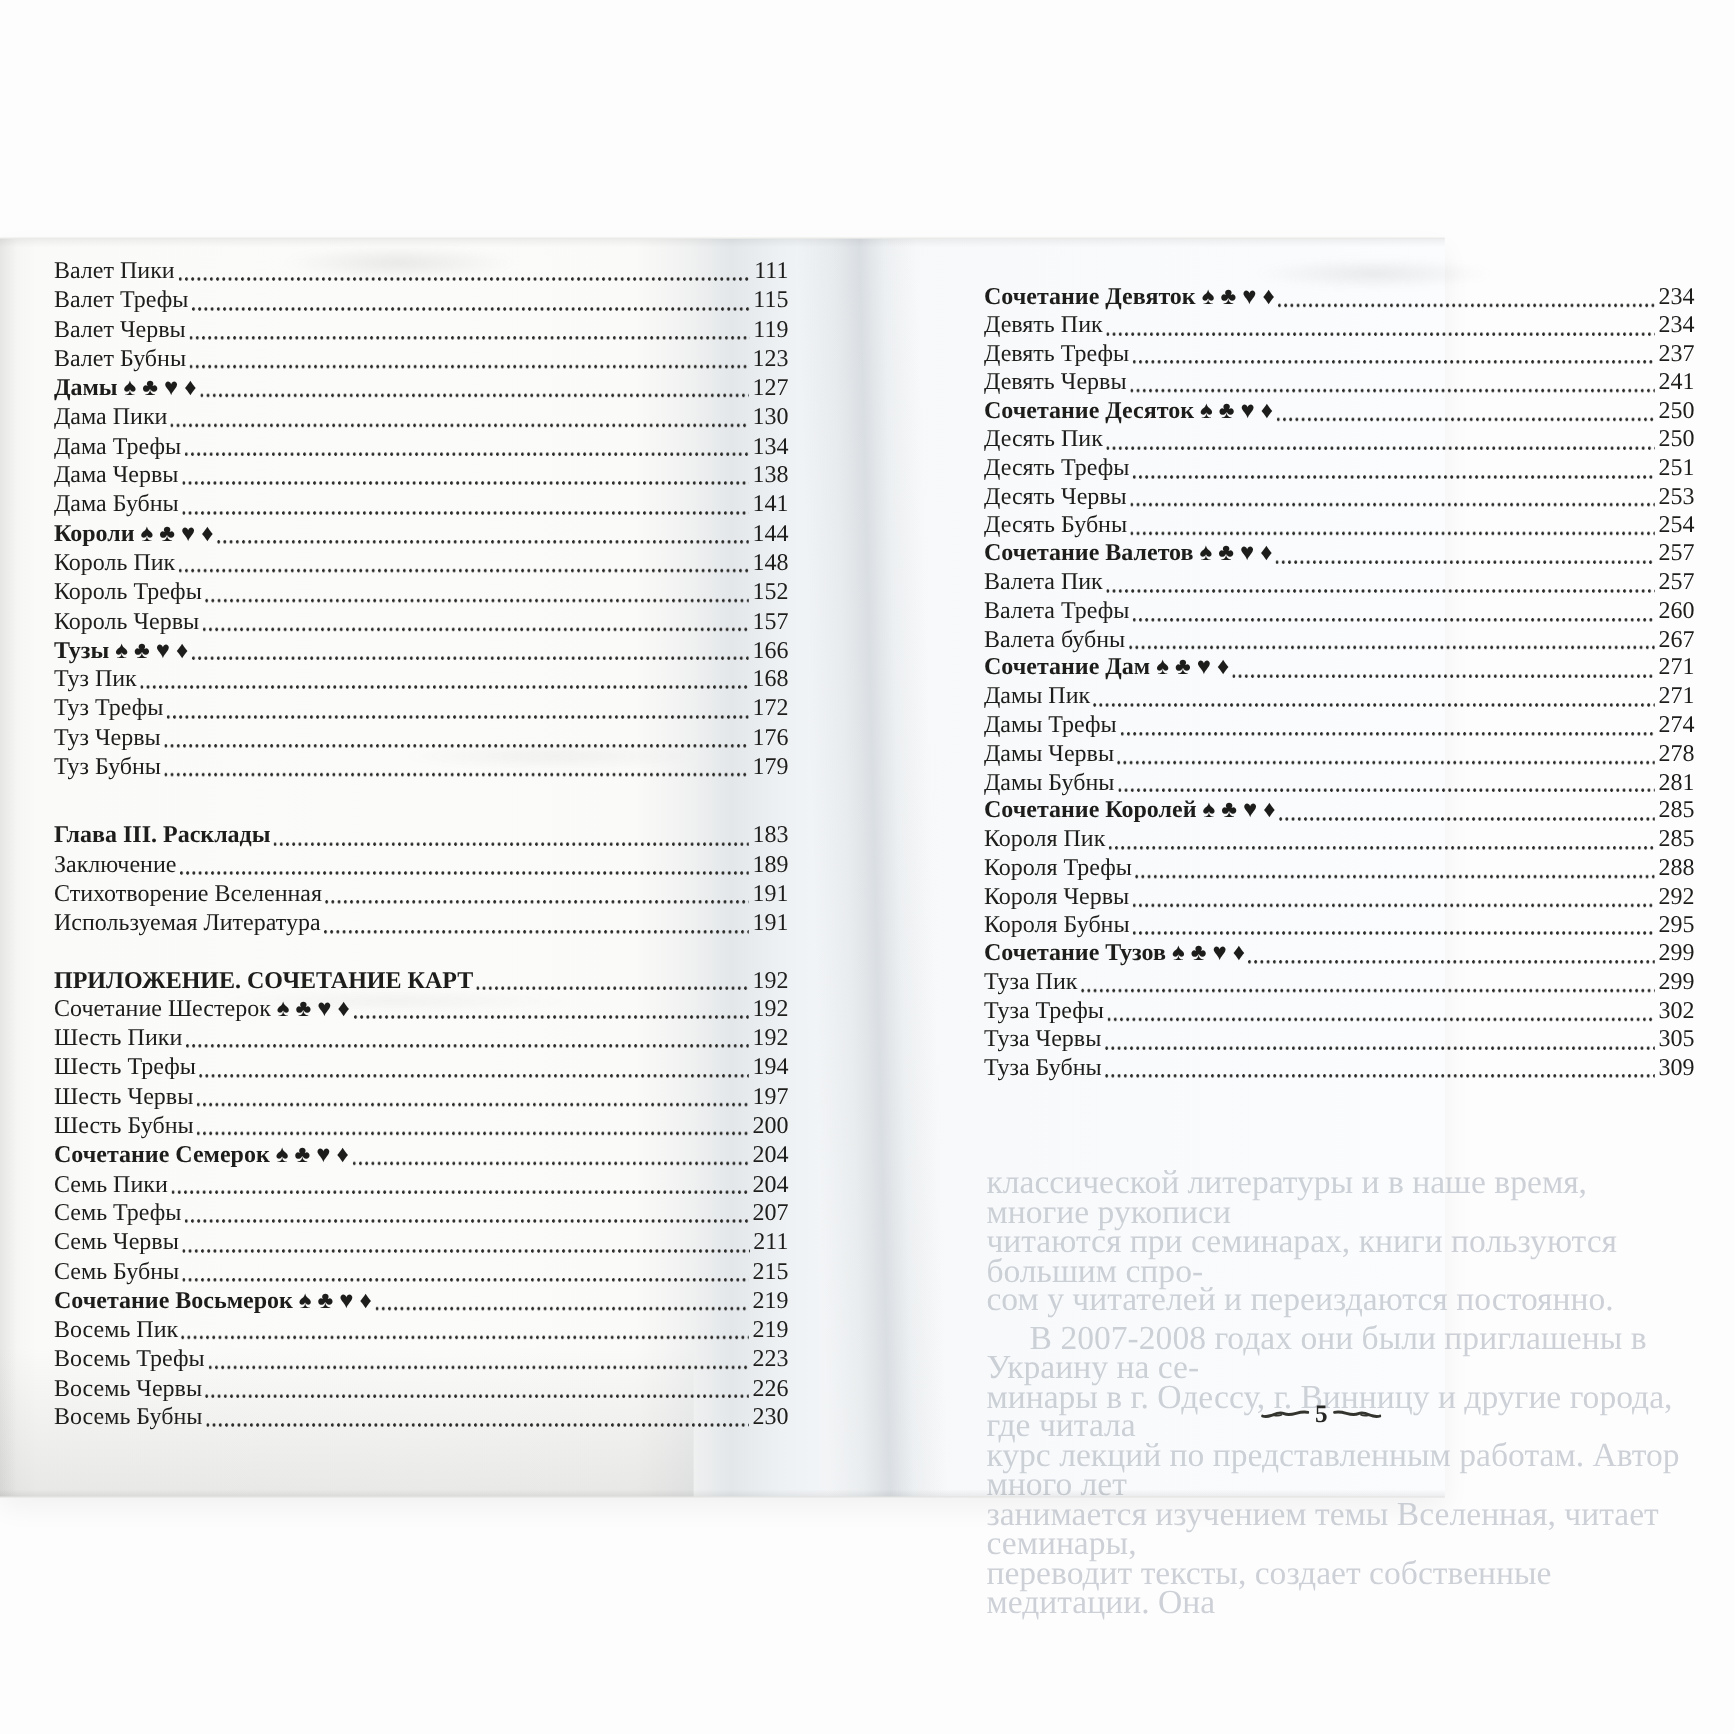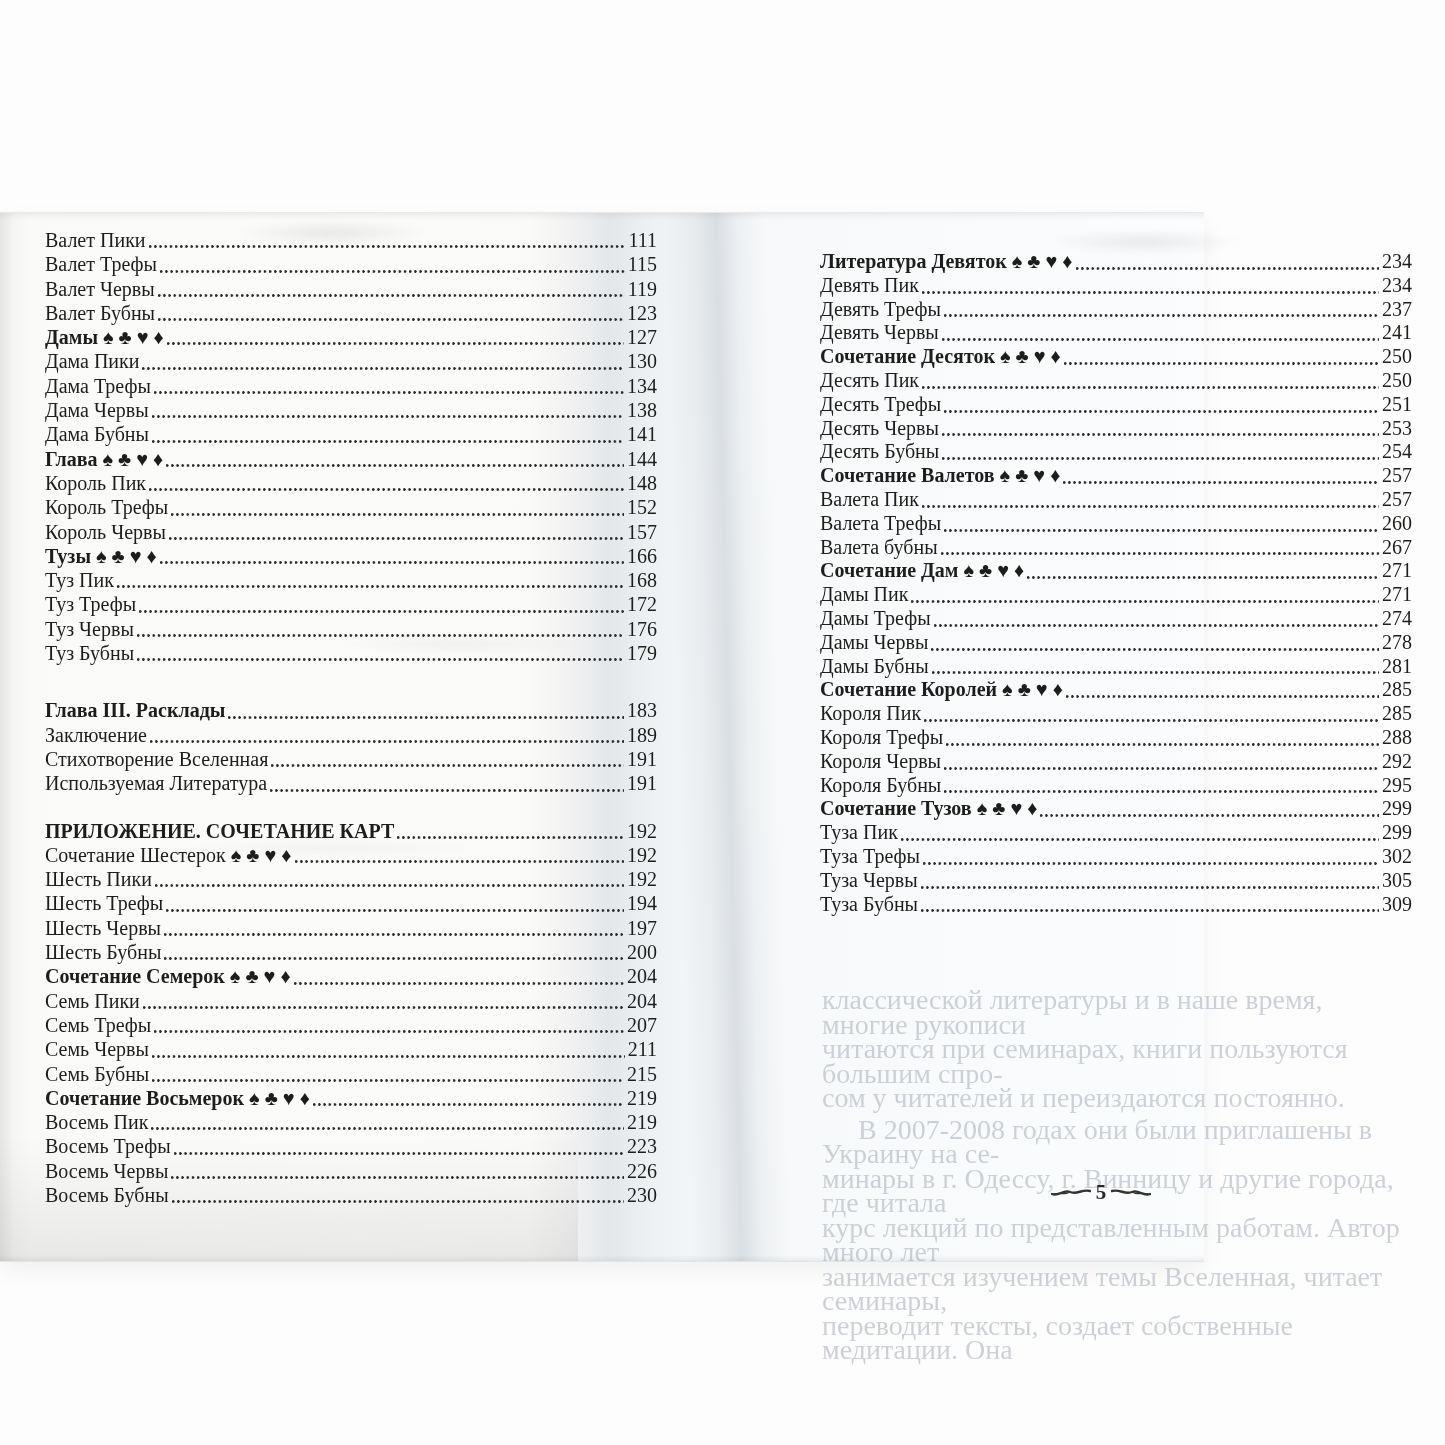--- a/index.html
+++ b/index.html
@@ -7,21 +7,21 @@
     width:1445px;height:1445px;
     background:#fdfdfd;
     font-family:"Liberation Serif","DejaVu Serif","DejaVu Sans",serif;
     color:#1d1d1b;
     overflow:hidden;
   }
   .scene{position:relative;width:1445px;height:1445px;background:#fdfdfd;overflow:hidden;}
 
   
   .book{
-    position:absolute;top:212px;left:0;width:1204px;height:1048px;
+    position:absolute;top:198px;left:0;width:1204px;height:1048px;
     background:linear-gradient(90deg,
       #f2f2f0 0%, #fafaf8 2.5%, #fbfbf9 30%, #fafaf8 44%,
       #efF0f0 48%, #e3e7ea 50.6%, #eef1f4 54%,
       #f6f8f9 60%, #f9fafb 78%, #fbfcfd 100%);
     border-top:1px solid #e9e9e7;
     box-shadow:0 1px 0 #e4e4e2, 0 10px 22px rgba(0,0,0,0.05);
   }
   .book::before{ 
     content:"";position:absolute;top:0;left:0;right:0;height:7px;
     background:linear-gradient(180deg, rgba(0,0,0,0.055), rgba(0,0,0,0));
@@ -144,21 +144,21 @@
           <span class="label">Дама Червы</span>
           <span class="leader"></span>
           <span class="pnum">138</span>
         </div>
         <div class="row">
           <span class="label">Дама Бубны</span>
           <span class="leader"></span>
           <span class="pnum">141</span>
         </div>
         <div class="row bold">
-          <span class="label">Глава ♠ ♣ ♥ ♦</span>
+          <span class="label">Короли ♠ ♣ ♥ ♦</span>
           <span class="leader"></span>
           <span class="pnum">144</span>
         </div>
         <div class="row">
           <span class="label">Король Пик</span>
           <span class="leader"></span>
           <span class="pnum">148</span>
         </div>
         <div class="row">
           <span class="label">Король Трефы</span>
@@ -292,21 +292,21 @@
         </div>
         <div class="row">
           <span class="label">Восемь Бубны</span>
           <span class="leader"></span>
           <span class="pnum">230</span>
         </div>
       </div>
 
     <div class="toc" id="right-toc">
         <div class="row bold">
-          <span class="label">Литература Девяток ♠ ♣ ♥ ♦</span>
+          <span class="label">Сочетание Девяток ♠ ♣ ♥ ♦</span>
           <span class="leader"></span>
           <span class="pnum">234</span>
         </div>
         <div class="row">
           <span class="label">Девять Пик</span>
           <span class="leader"></span>
           <span class="pnum">234</span>
         </div>
         <div class="row">
           <span class="label">Девять Трефы</span>

